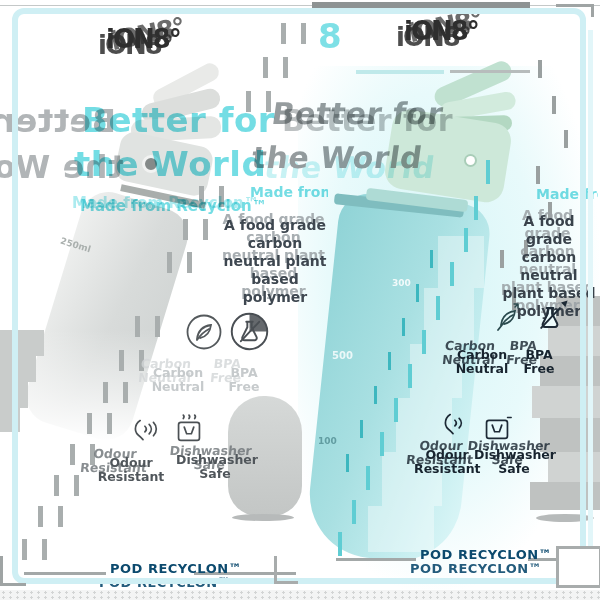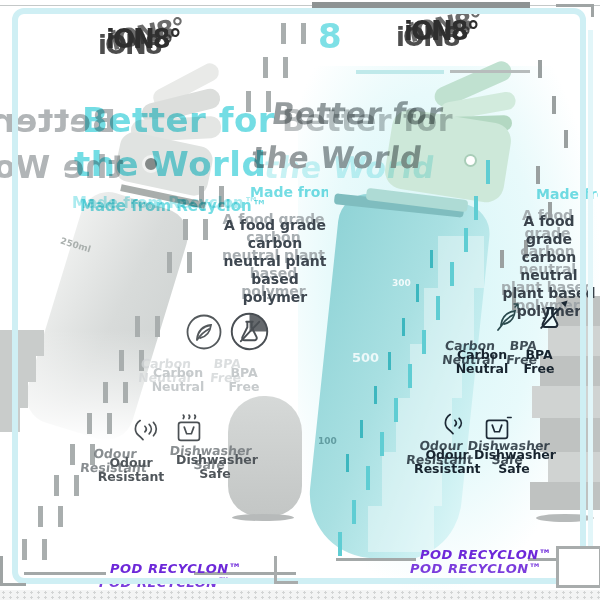--- a/index.html
+++ b/index.html
@@ -23,21 +23,21 @@
   
   .h1{font-size:34px;font-weight:800;letter-spacing:.5px;color:#74dde4;white-space:nowrap;z-index:3;mix-blend-mode:multiply;}
   .ghosttxt{color:#7c8386;opacity:.6;z-index:3;mix-blend-mode:multiply;}
   .sub{font-size:15px;font-weight:800;color:#74dde4;white-space:nowrap;z-index:3;mix-blend-mode:multiply;}
   .para{font-size:14px;line-height:18px;font-weight:700;color:#3e4750;text-align:center;z-index:3;}
   .para .ghost2{position:absolute;left:-3px;top:-6px;color:#9aa1a5;opacity:.85;}
   .para .mn{position:relative;}
   .lbl{font-size:12.5px;line-height:14px;font-weight:700;text-align:center;z-index:3;}
   .lbl .ghost2{position:absolute;left:-7px;top:-9px;opacity:.8;transform:skewX(-6deg);}
   .lbl .mn{position:relative;display:block;}
-  .foot{font-size:13px;font-weight:800;letter-spacing:.5px;color:#6d28d9;white-space:nowrap;z-index:4;font-style:italic;}
+  .foot{font-size:13px;font-weight:800;letter-spacing:.5px;color:#0c4a6e;white-space:nowrap;z-index:4;}
   .footline{height:3px;background:#a3a8a8;z-index:4;}
   .logo{font-size:26px;font-weight:900;letter-spacing:-2px;color:#2e2e2e;z-index:3;}
   .logo .c2{position:absolute;left:-8px;top:6px;opacity:.85;}
   .logo .c3{position:absolute;left:4px;top:-5px;opacity:.7;transform:rotate(-12deg);}
   .logo .mn{position:relative;}
   .badge8{font-size:34px;font-weight:800;color:#7ee0e6;z-index:3;}
   
   .blt-body{left:52px;top:196px;width:110px;height:240px;border-radius:28px;z-index:2;
             transform:rotate(17deg);background:linear-gradient(100deg,#f0f1f0,#d8dbda 55%,#cfd3d2);}
   .blt-fade{left:0px;top:330px;width:230px;height:160px;z-index:2;
@@ -96,21 +96,21 @@
 
   <div class="abs brt-body"></div>
   <div class="abs brt-darkband"></div>
   <div class="abs cap brt-slab1"></div>
   <div class="abs cap brt-slab2"></div>
   <div class="abs cap brt-slab3"></div>
   <div class="abs brt-capbase"></div>
   <div class="abs brt-hinge"></div>
   <div class="abs brt-neck"></div>
   <div class="abs scale" style="left:392px;top:278px;font-size:9px;color:rgba(255,255,255,.85);">300</div>
-  <div class="abs scale" style="left:352px;top:350px;font-size:13px;color:rgba(255,255,255,.8);">500</div>
+  <div class="abs scale" style="left:332px;top:350px;font-size:10px;color:rgba(255,255,255,.8);">500</div>
   <div class="abs scale" style="left:318px;top:436px;font-size:9px;color:rgba(70,130,135,.7);">100</div>
   <div id="fx" class="abs" style="left:0;top:0;width:600px;height:600px;z-index:3;pointer-events:none;">
       <div class="abs gmark2" style="left: 281px; top: 23px;"></div>
       <div class="abs gmark2" style="left: 263px; top: 57px;"></div>
       <div class="abs gmark2" style="left: 246px; top: 91px;"></div>
       <div class="abs gmark2" style="left: 199px; top: 186px;"></div>
       <div class="abs gmark2" style="left: 183px; top: 219px;"></div>
       <div class="abs gmark2" style="left: 167px; top: 252px;"></div>
       <div class="abs gmark2" style="left: 135px; top: 316px;"></div>
       <div class="abs gmark2" style="left: 119px; top: 350px;"></div>

